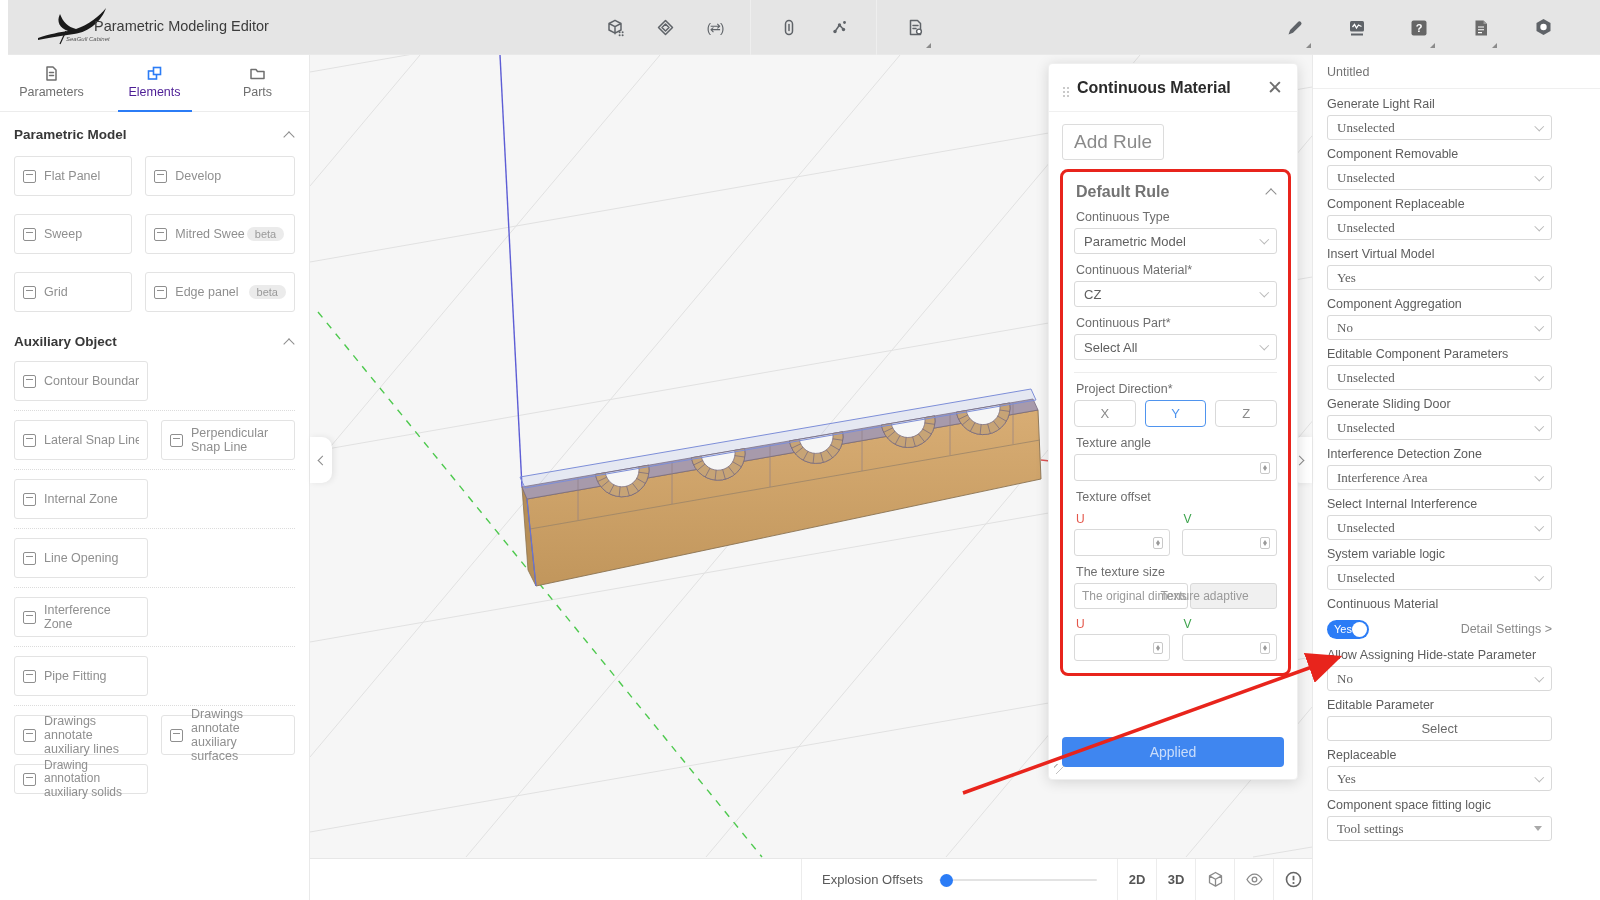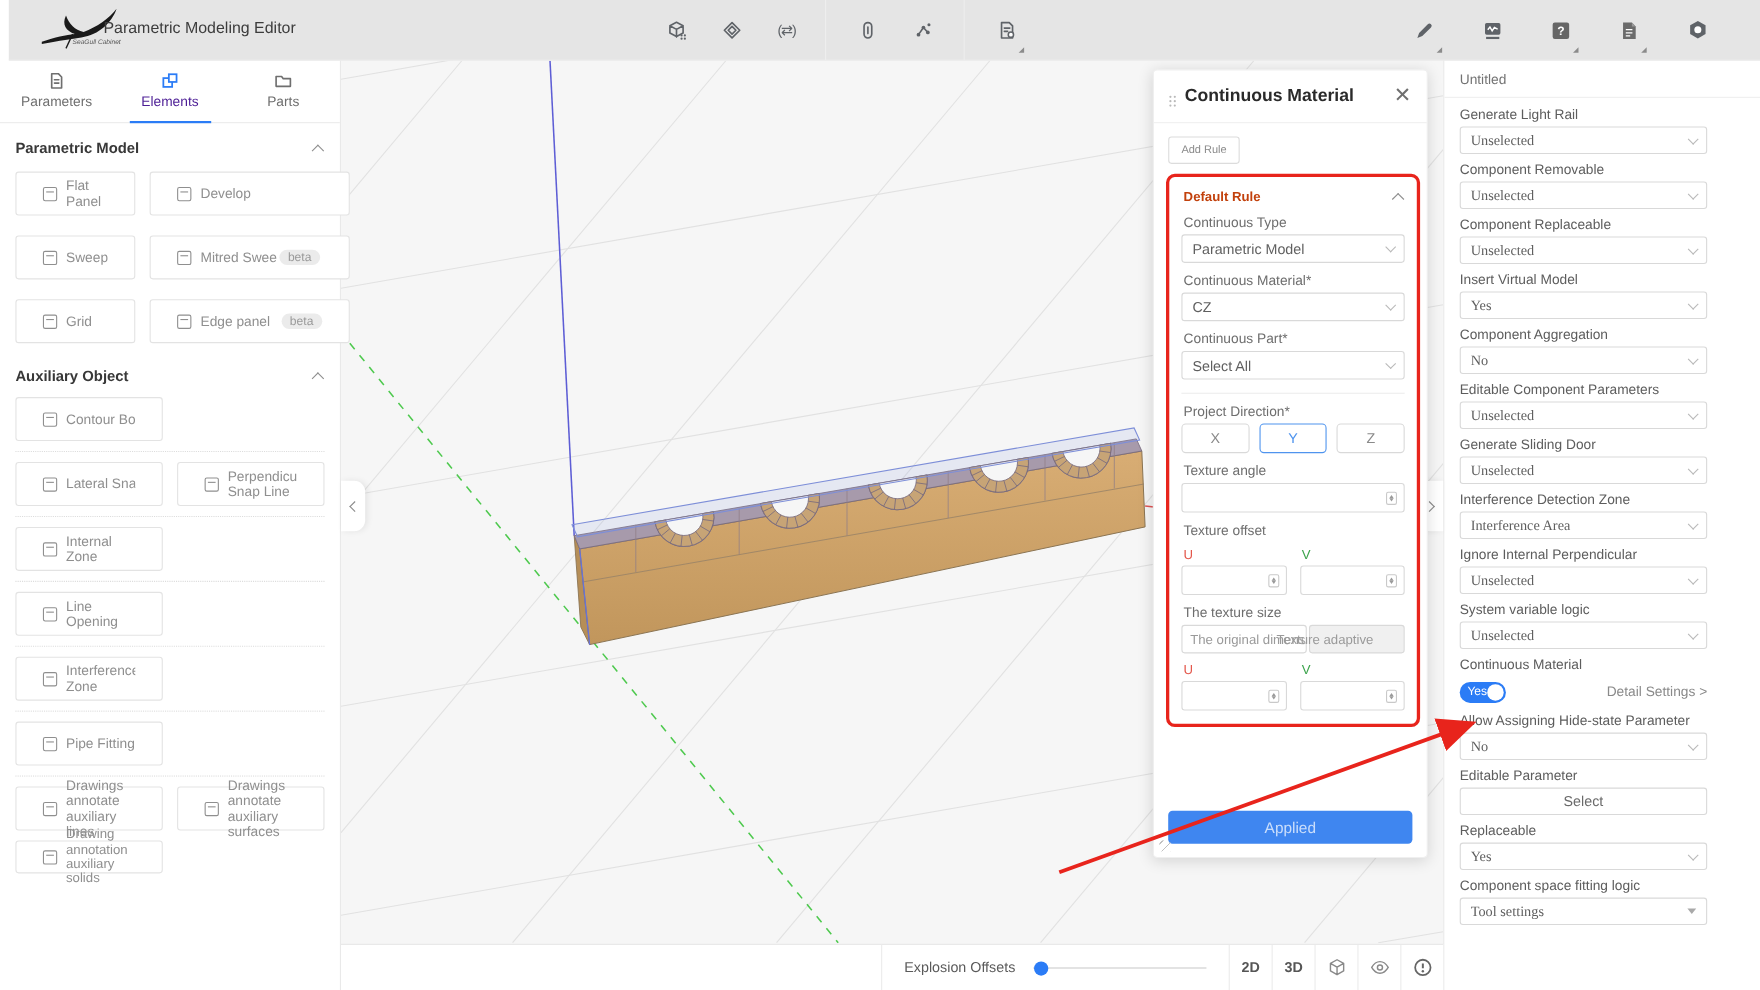--- a/index.html
+++ b/index.html
@@ -24,21 +24,21 @@
   .tab{flex:1;display:flex;flex-direction:column;align-items:center;cursor:pointer;position:relative;color:#6f6f6f;}
   .tab .ticon{margin-top:9px;height:18px;display:flex;align-items:center;}
   .tab .tlab{margin-top:3px;font-size:12.5px;}
   .tab.active{color:#4c1d95;}
   .tab.active::after{content:"";position:absolute;bottom:-1px;left:50%;margin-left:-37px;width:74px;height:2px;background:#2b7cf6;}
   .sechead{display:flex;align-items:center;justify-content:space-between;padding:15px 16px 0 14px;}
   .sechead .st{font-size:13.5px;font-weight:bold;color:#383838;}
   .chev{width:8px;height:8px;border-right:1.6px solid #8d8d8d;border-bottom:1.6px solid #8d8d8d;}
   .chev.up{transform:rotate(-135deg);margin-top:4px;}
   .pm-grid{display:grid;grid-template-columns:1fr 1fr;gap:18px 13px;padding:14px;}
-  .ebtn{height:40px;display:flex;align-items:center;gap:8px;padding:0 24px;border:1px solid #e3e3e3;
+  .ebtn{height:40px;display:flex;align-items:center;gap:8px;padding:0 8px;border:1px solid #e3e3e3;
     border-radius:3px;background:#fff;cursor:pointer;}
   .ebtn .lb{font-size:12.5px;color:#8f8f8f;line-height:1.12;text-align:left;white-space:normal;overflow:hidden;}
   .bicon{flex:0 0 13px;width:13px;height:13px;border:1.3px solid #8f8f8f;border-radius:2px;position:relative;}
   .bicon::after{content:"";position:absolute;left:2px;right:2px;top:3px;border-top:1.3px solid #8f8f8f;}
   .pill{display:inline-block;background:#ebebeb;color:#9a9a9a;border-radius:9px;padding:1px 8px;font-size:11px;margin-left:2px;}
   .aux{padding:3px 14px 0 14px;}
   .arow{display:flex;gap:13px;margin-top:9px;}
   .arow .ebtn{width:calc(50% - 6.5px);}
   .arow .ebtn.tall{height:30px;}
   .asep{border-top:1px dotted #dcdcdc;margin-top:9px;}
@@ -66,24 +66,24 @@
   
   .panel{position:absolute;left:1048px;top:63px;width:250px;height:717px;background:#fff;border-radius:4px;
     box-shadow:0 2px 14px rgba(0,0,0,.14);border:1px solid #efefef;z-index:10;}
   .phead{height:48px;display:flex;align-items:center;padding:0 14px;border-bottom:1px solid #f0f0f0;}
   .dots{width:2px;height:2px;background:#b9b9b9;border-radius:50%;margin-right:12px;
     box-shadow:4px 0 0 #b9b9b9,0 4px 0 #b9b9b9,4px 4px 0 #b9b9b9,0 8px 0 #b9b9b9,4px 8px 0 #b9b9b9;}
   .ptitle{font-size:16px;font-weight:bold;color:#2a2a2a;flex:1;}
   .pclose{font-size:19px;color:#6f6f6f;cursor:pointer;line-height:1;}
   .pbody{padding:12px 13px 0 13px;}
   .addrule{display:inline-block;border:1px solid #dcdcdc;border-radius:3px;padding:6px 11px;
-    font-size:10px;color:#8a8a8a;background:#fff;cursor:pointer;}
+    font-size:19px;color:#8a8a8a;background:#fff;cursor:pointer;}
   .rulebox{border:3px solid #e8241c;border-radius:8px;padding:9px 11px 12px 11px;margin:9px -7px 0 -2px;}
   .rhead{display:flex;align-items:center;justify-content:space-between;padding:2px 2px 0 2px;}
-  .rhead .rt{font-size:12px;font-weight:bold;color:#c2410c;}
+  .rhead .rt{font-size:16px;font-weight:bold;color:#737373;}
   .flabel{font-size:12.5px;color:#6e6e6e;margin:9px 2px 4px 2px;}
   .sel{height:26px;border:1px solid #d9d9d9;border-radius:3px;display:flex;align-items:center;
     padding:0 9px;cursor:pointer;background:#fff;}
   .sel .sv{flex:1;font-size:13px;color:#5f5f5f;white-space:nowrap;overflow:hidden;}
   .sel .chev{width:6.5px;height:6.5px;border-color:#b9b9b9;transform:rotate(45deg);margin-top:-3px;}
   .pdiv{border-top:1px solid #ededed;margin:12px 0 0 0;}
   .dirrow{display:flex;gap:9px;margin-top:2px;}
   .dbtn{flex:1;height:27px;border:1px solid #d9d9d9;border-radius:4px;background:#fff;display:flex;
     align-items:center;justify-content:center;font-size:13px;color:#8a8a8a;cursor:pointer;}
   .dbtn.sel-on{border-color:#4f94ee;color:#4f94ee;}
@@ -663,21 +663,21 @@
         </div>
       </div>
     <div class="rrow">
         <div class="rlab">Interference Detection Zone</div>
       <div class="sel">
           <span class="sv">Interference Area</span>
           <span class="chev"></span>
         </div>
       </div>
     <div class="rrow">
-        <div class="rlab">Ignore Internal Perpendicular</div>
+        <div class="rlab">Select Internal Interference</div>
       <div class="sel">
           <span class="sv">Unselected</span>
           <span class="chev"></span>
         </div>
       </div>
     <div class="rrow">
         <div class="rlab">System variable logic</div>
       <div class="sel">
           <span class="sv">Unselected</span>
           <span class="chev"></span>

